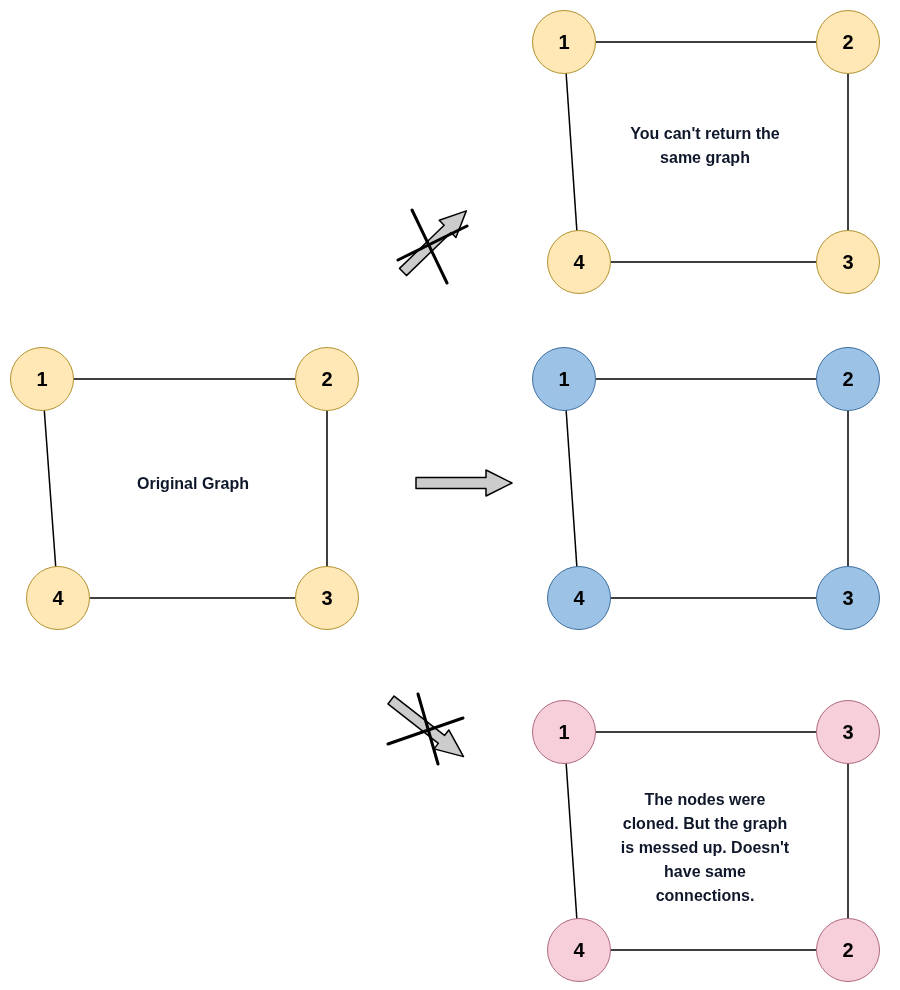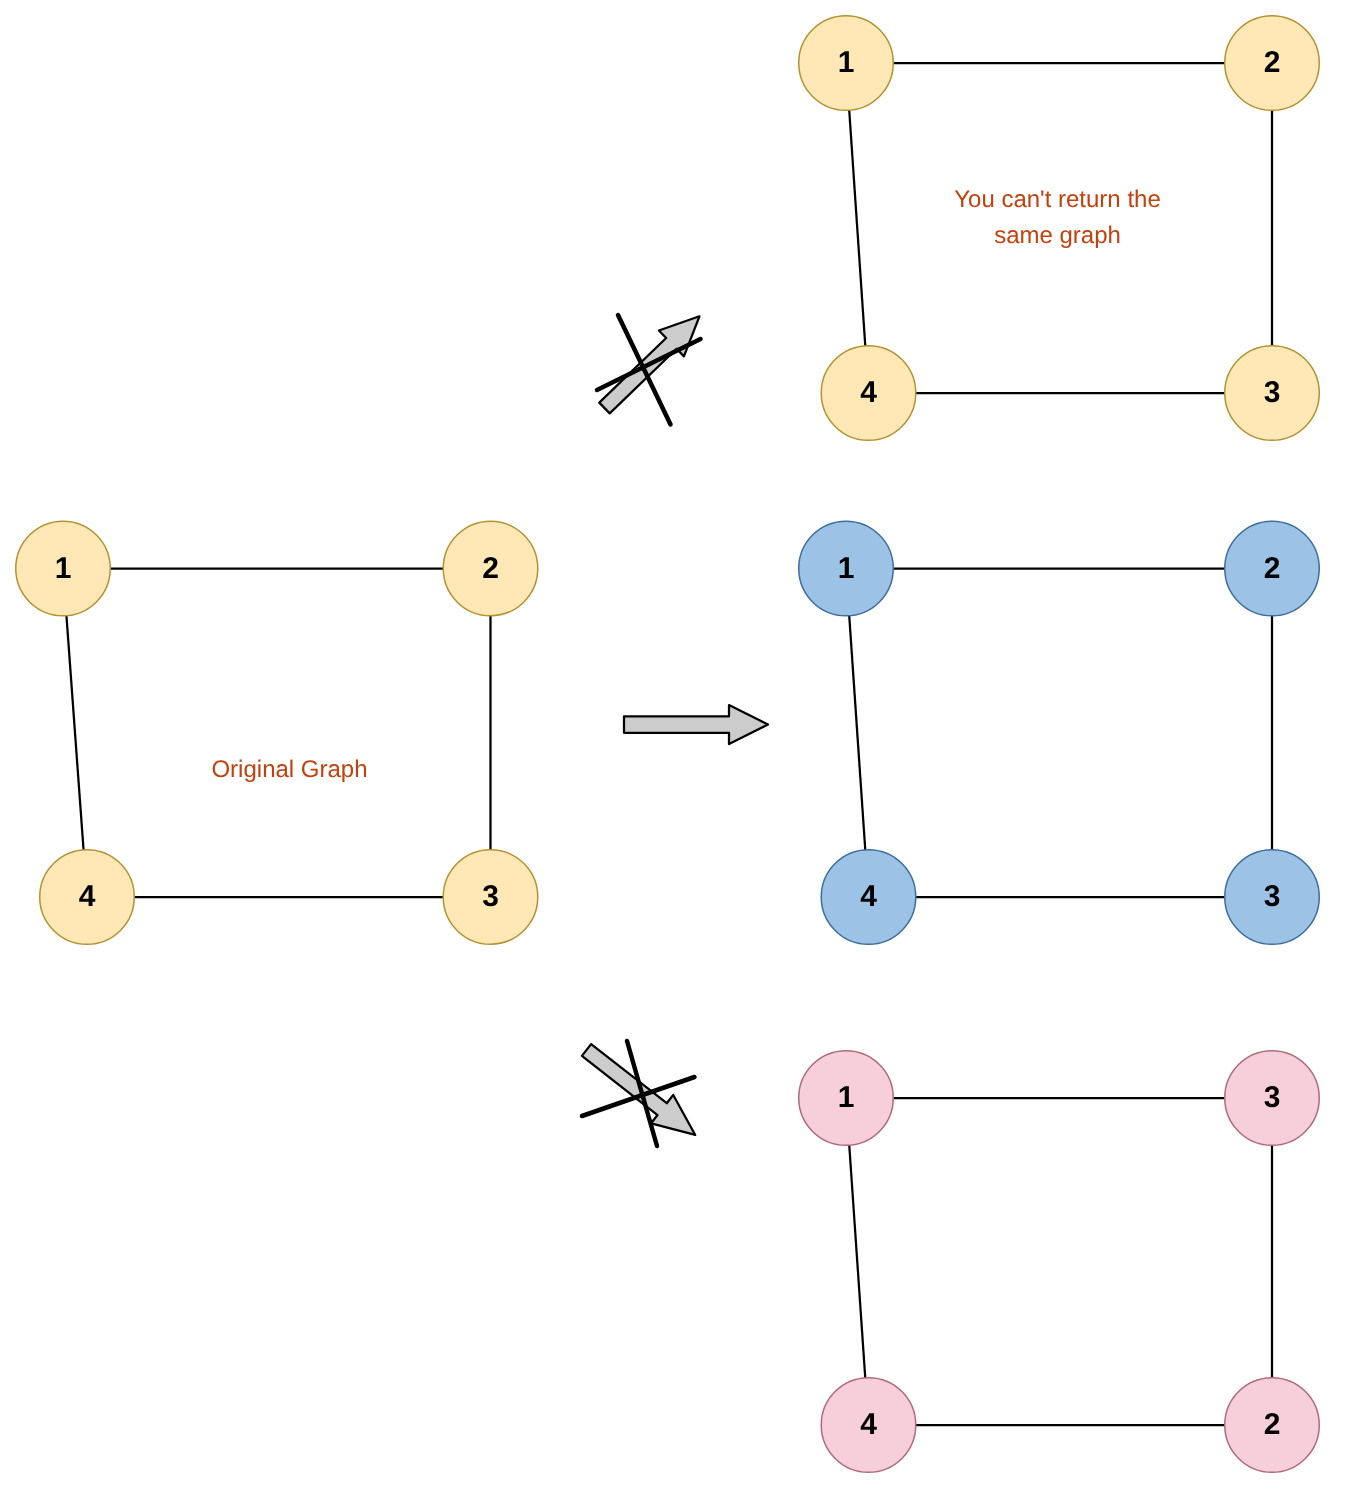--- a/index.html
+++ b/index.html
@@ -28,22 +28,23 @@
     font-size: 20px;
     font-weight: bold;
     color: #000000;
     box-sizing: border-box;
   }
   .caption {
     position: absolute;
     text-align: center;
     font-size: 16px;
     line-height: 24px;
-    color: #c2410c;
+    color: #0f172a;
     white-space: pre-line;
+    font-weight: bold;
   }
 </style>
 </head>
 <body>
 
 <div class="canvas">
 
   <svg class="wires" width="900" height="990" viewBox="0 0 900 990">
 
     <g>
@@ -92,32 +93,37 @@
         <line class="cross-line" x1="418" y1="694" x2="438" y2="764"></line>
         <line class="cross-line" x1="388" y1="744" x2="463" y2="718"></line>
       </g>
     </g>
   </svg>
 
   <div class="node" style="left: 10px; top: 347px; background-color: rgb(255, 232, 182); border-color: rgb(179, 146, 47);">1</div>
   <div class="node" style="left: 295px; top: 347px; background-color: rgb(255, 232, 182); border-color: rgb(179, 146, 47);">2</div>
   <div class="node" style="left: 295px; top: 566px; background-color: rgb(255, 232, 182); border-color: rgb(179, 146, 47);">3</div>
   <div class="node" style="left: 26px; top: 566px; background-color: rgb(255, 232, 182); border-color: rgb(179, 146, 47);">4</div>
-  <div class="caption" style="left:43px;top:502px;width:300px">Original Graph</div>
+  <div class="caption" style="left:43px;top:472px;width:300px">Original Graph</div>
 
   <div class="node" style="left: 532px; top: 10px; background-color: rgb(255, 232, 182); border-color: rgb(179, 146, 47);">1</div>
   <div class="node" style="left: 816px; top: 10px; background-color: rgb(255, 232, 182); border-color: rgb(179, 146, 47);">2</div>
   <div class="node" style="left: 816px; top: 230px; background-color: rgb(255, 232, 182); border-color: rgb(179, 146, 47);">3</div>
   <div class="node" style="left: 547px; top: 230px; background-color: rgb(255, 232, 182); border-color: rgb(179, 146, 47);">4</div>
   <div class="caption" style="left:555px;top:122px;width:300px">You can't return the
 same graph</div>
 
   <div class="node" style="left: 532px; top: 347px; background-color: rgb(156, 195, 229); border-color: rgb(60, 110, 159);">1</div>
   <div class="node" style="left: 816px; top: 347px; background-color: rgb(156, 195, 229); border-color: rgb(60, 110, 159);">2</div>
   <div class="node" style="left: 816px; top: 566px; background-color: rgb(156, 195, 229); border-color: rgb(60, 110, 159);">3</div>
   <div class="node" style="left: 547px; top: 566px; background-color: rgb(156, 195, 229); border-color: rgb(60, 110, 159);">4</div>
 
   <div class="node" style="left: 532px; top: 700px; background-color: rgb(246, 207, 218); border-color: rgb(176, 106, 124);">1</div>
   <div class="node" style="left: 816px; top: 700px; background-color: rgb(246, 207, 218); border-color: rgb(176, 106, 124);">3</div>
   <div class="node" style="left: 816px; top: 918px; background-color: rgb(246, 207, 218); border-color: rgb(176, 106, 124);">2</div>
   <div class="node" style="left: 547px; top: 918px; background-color: rgb(246, 207, 218); border-color: rgb(176, 106, 124);">4</div>
+  <div class="caption" style="left:555px;top:788px;width:300px">The nodes were
+cloned. But the graph
+is messed up. Doesn't
+have same
+connections.</div>
 
 </div>
 
 </body></html>

